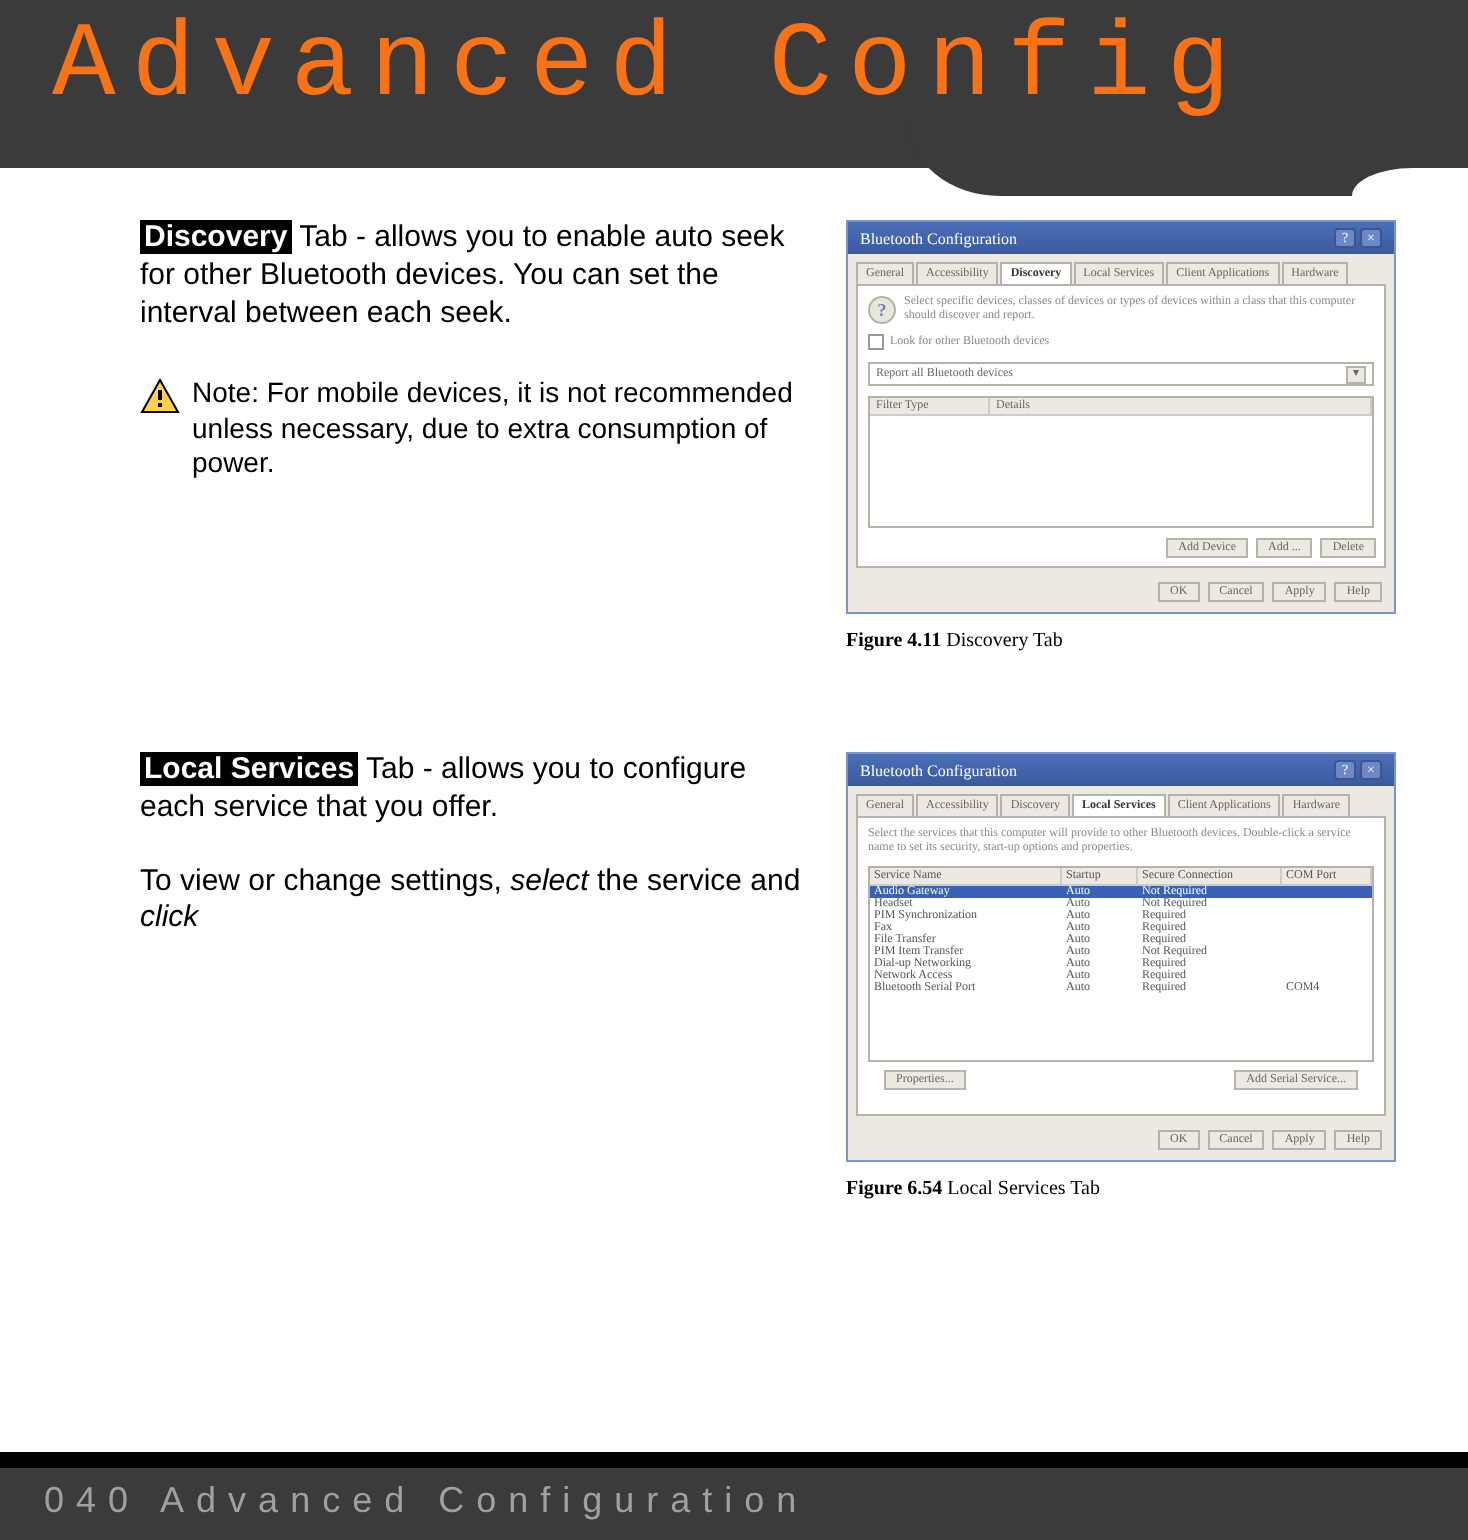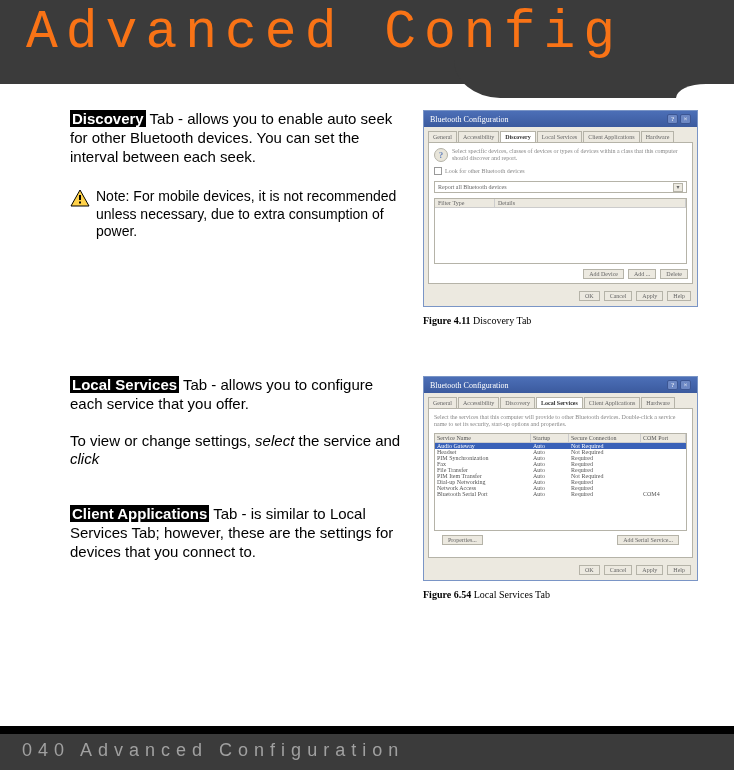--- a/index.html
+++ b/index.html
@@ -381,23 +381,20 @@
   </div>
 
   <div class="row">
     <div class="text-col">
       <span>
         <span class="tag">Local Services</span><span> Tab - allows you to configure each service that you offer.</span>
       </span>
       <div class="para">
         <span>To view or change settings, </span><span class="ital">select</span><span> the service and </span><span class="ital">click</span>
       </div>
-      <div class="client-block">
-        <span class="tag">Client Applications</span><span> Tab - is similar to Local Services Tab; however, these are the settings for devices that you connect to.</span>
-      </div>
     </div>
     <div class="fig-col">
 
       <div class="dialog">
         <div class="dlg-title">
           <span>Bluetooth Configuration</span>
           <span class="dlg-title-btns">
             <span class="dlg-title-btn">?</span>
             <span class="dlg-title-btn">×</span>
           </span>

